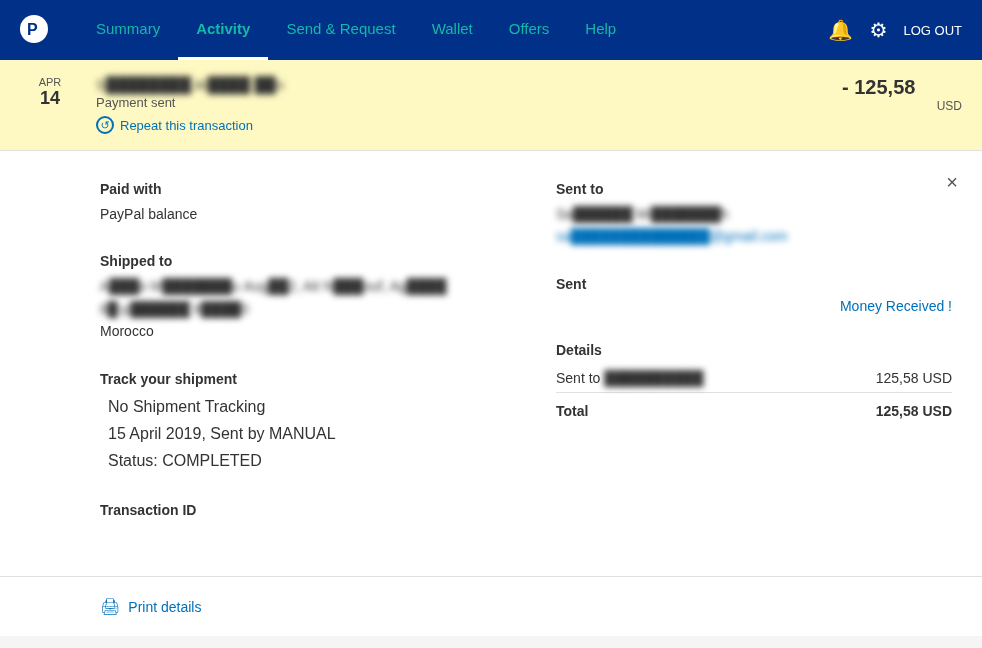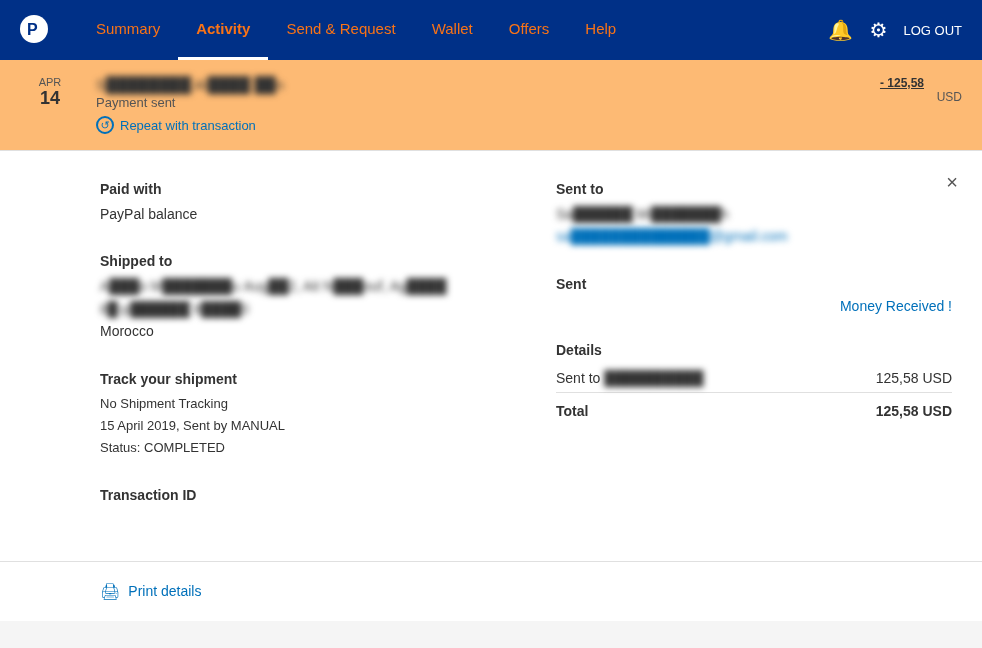--- a/index.html
+++ b/index.html
@@ -19,21 +19,21 @@
     .header-logo svg {
       width: 28px;
       height: 28px;
     }
     .header-nav {
       display: flex;
       gap: 0;
       flex: 1;
     }
     .nav-item {
-      color: #f97316;
+      color: #14b8a6;
       text-decoration: none;
       padding: 0 18px;
       font-size: 15px;
       height: 60px;
       display: flex;
       align-items: center;
       cursor: pointer;
       border-bottom: 3px solid transparent;
     }
     .nav-item.active {
@@ -66,21 +66,21 @@
       max-width: 982px;
       margin: 0 auto;
     }
 
     
     .transaction-row {
       display: flex;
       align-items: flex-start;
       padding: 16px 20px;
       border-bottom: 1px solid #e0e0e0;
-      background: #fdba74;
+      background: #fef9c3;
     }
     .transaction-date {
       text-align: center;
       min-width: 60px;
       margin-right: 16px;
     }
     .transaction-date .month {
       font-size: 11px;
       text-transform: uppercase;
       color: #555;
@@ -109,26 +109,25 @@
       display: flex;
       align-items: center;
       gap: 6px;
       margin-top: 6px;
       color: #0070ba;
       font-size: 13px;
       cursor: pointer;
       text-decoration: none;
     }
     .transaction-amount {
-      font-size: 12px;
-      font-weight: bold;
-      color: #333;
-      text-align: center;
+      font-size: 20px;
+      font-weight: bold;
+      color: #333;
+      text-align: left;
       min-width: 120px;
-      text-decoration: underline;
     }
     .transaction-currency {
       font-size: 12px;
       color: #555;
       text-align: right;
     }
 
     
     .detail-panel {
       background: #fff;
@@ -192,23 +191,24 @@
     .details-table .separator {
       border-top: 1px solid #e0e0e0;
     }
     .details-table .total-row td {
       font-weight: bold;
       padding-top: 10px;
     }
 
     
     .track-info {
-      font-size: 13px;
+      font-size: 16px;
       color: #333;
       line-height: 1.7;
+      margin-left: 8px;
     }
 
     
     .txn-id {
       font-size: 14px;
       color: #333;
       font-family: monospace;
     }
 
     
@@ -274,21 +274,21 @@
   <div class="transaction-row">
     <div class="transaction-date">
       <div class="month">APR</div>
       <div class="day">14</div>
     </div>
     <div class="transaction-info">
       <div class="transaction-name blurred">S████████ Al████ ██n</div>
       <div class="transaction-status">Payment sent</div>
       <a class="repeat-link">
         <span class="circle-arrow">↺</span>
-        <span>Repeat with transaction</span>
+        <span>Repeat this transaction</span>
       </a>
     </div>
     <div style="text-align:right;">
       <div class="transaction-amount">- 125,58</div>
       <div class="transaction-currency">USD</div>
     </div>
   </div>
 
   <div class="detail-panel">
     <button class="detail-close">×</button>

